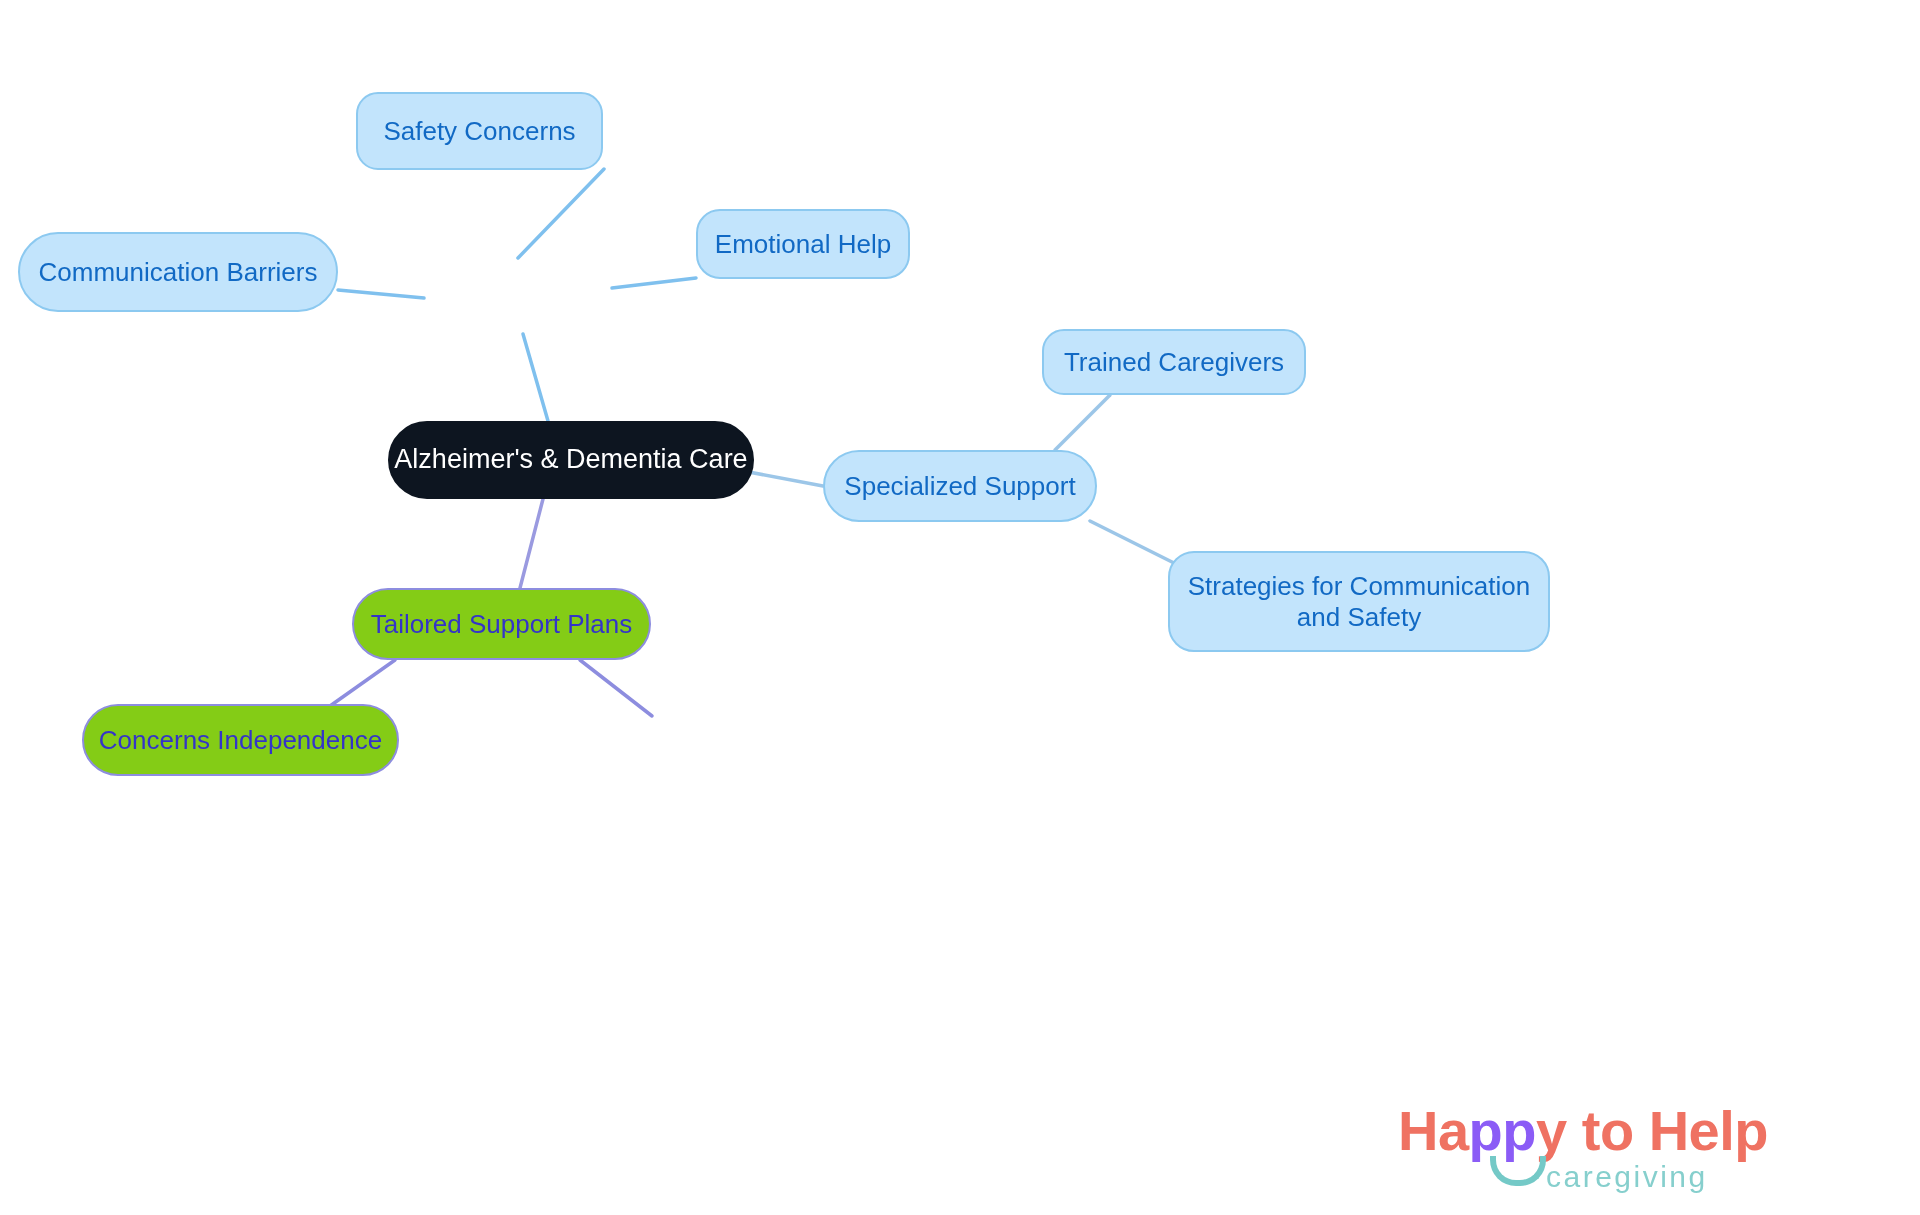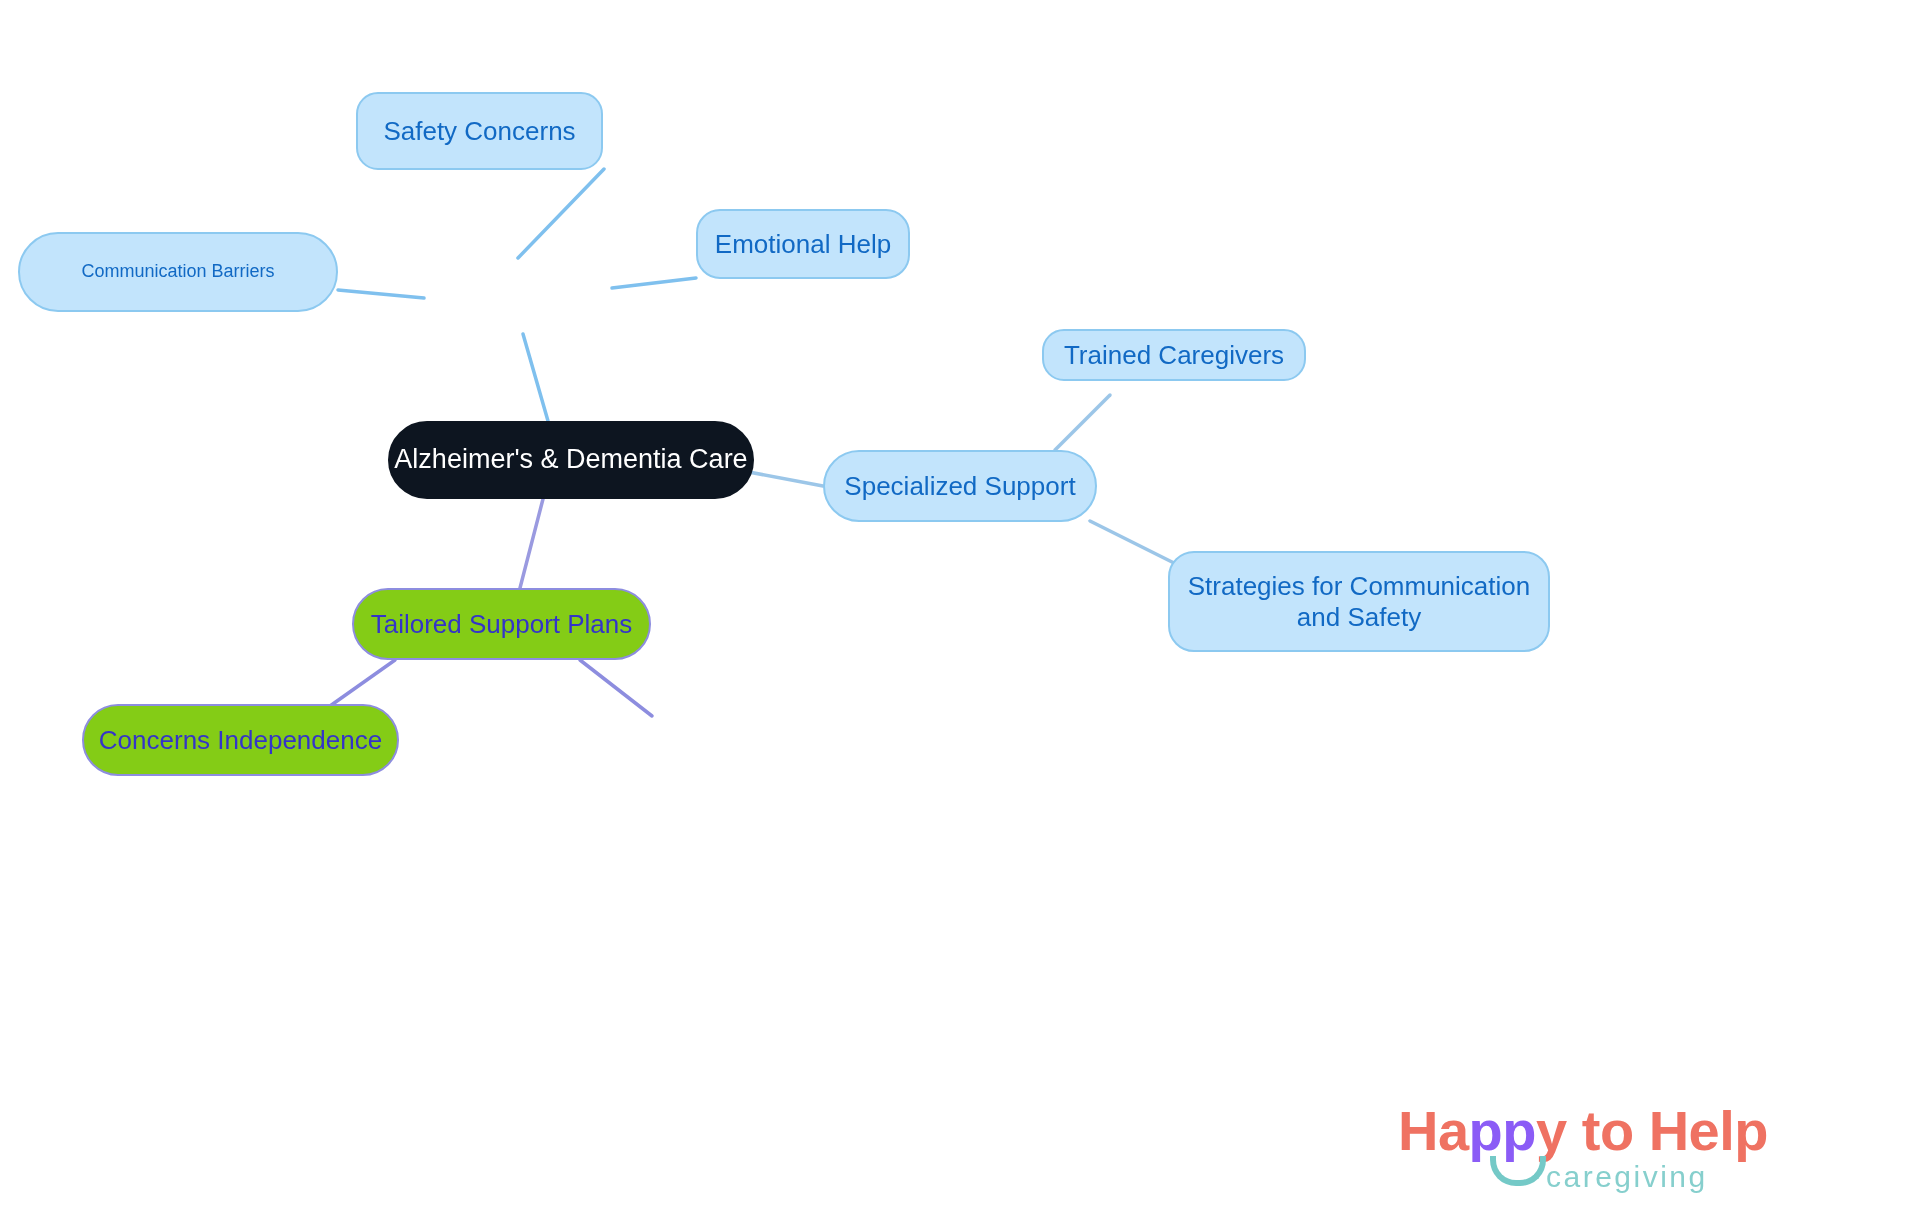--- a/index.html
+++ b/index.html
@@ -48,25 +48,25 @@
     border: 2px solid #8d8ddf;
     color: #3434c9;
   }
   .node.root {
     background: #0d1520;
     border: 2px solid #0d1520;
     color: #ffffff;
   }
   
   #n-safety        { left:356px;  top:92px;   width:247px; height:78px;  border-radius:22px; font-size:26px; }
-  #n-comm          { left:18px;   top:232px;  width:320px; height:80px;  border-radius:40px; font-size:18px; }
+  #n-comm          { left:18px;   top:232px;  width:320px; height:80px;  border-radius:40px; font-size:26px; }
   #n-challenges    { left:424px;  top:258px;  width:188px; height:76px;  border-radius:38px; font-size:26px; }
   #n-emotional     { left:696px;  top:209px;  width:214px; height:70px;  border-radius:24px; font-size:26px; }
   #n-root          { left:388px;  top:421px;  width:366px; height:78px;  border-radius:39px; font-size:27px; }
-  #n-trained       { left:1042px; top:329px;  width:264px; height:52px;  border-radius:22px; font-size:26px; }
+  #n-trained       { left:1042px; top:329px;  width:264px; height:66px;  border-radius:22px; font-size:26px; }
   #n-specialized   { left:823px;  top:450px;  width:274px; height:72px;  border-radius:36px; font-size:26px; }
   #n-strategies    { left:1168px; top:551px;  width:382px; height:101px; border-radius:26px; font-size:26px; }
   #n-tailored      { left:352px;  top:588px;  width:299px; height:72px;  border-radius:36px; font-size:26px; }
   #n-fostering     { left:82px;   top:704px;  width:317px; height:72px;  border-radius:36px; font-size:26px; }
   #n-individual    { left:563px;  top:715px;  width:273px; height:72px;  border-radius:36px; font-size:26px; }
 
   
   #logo {
     position: absolute;
     left: 1398px;

